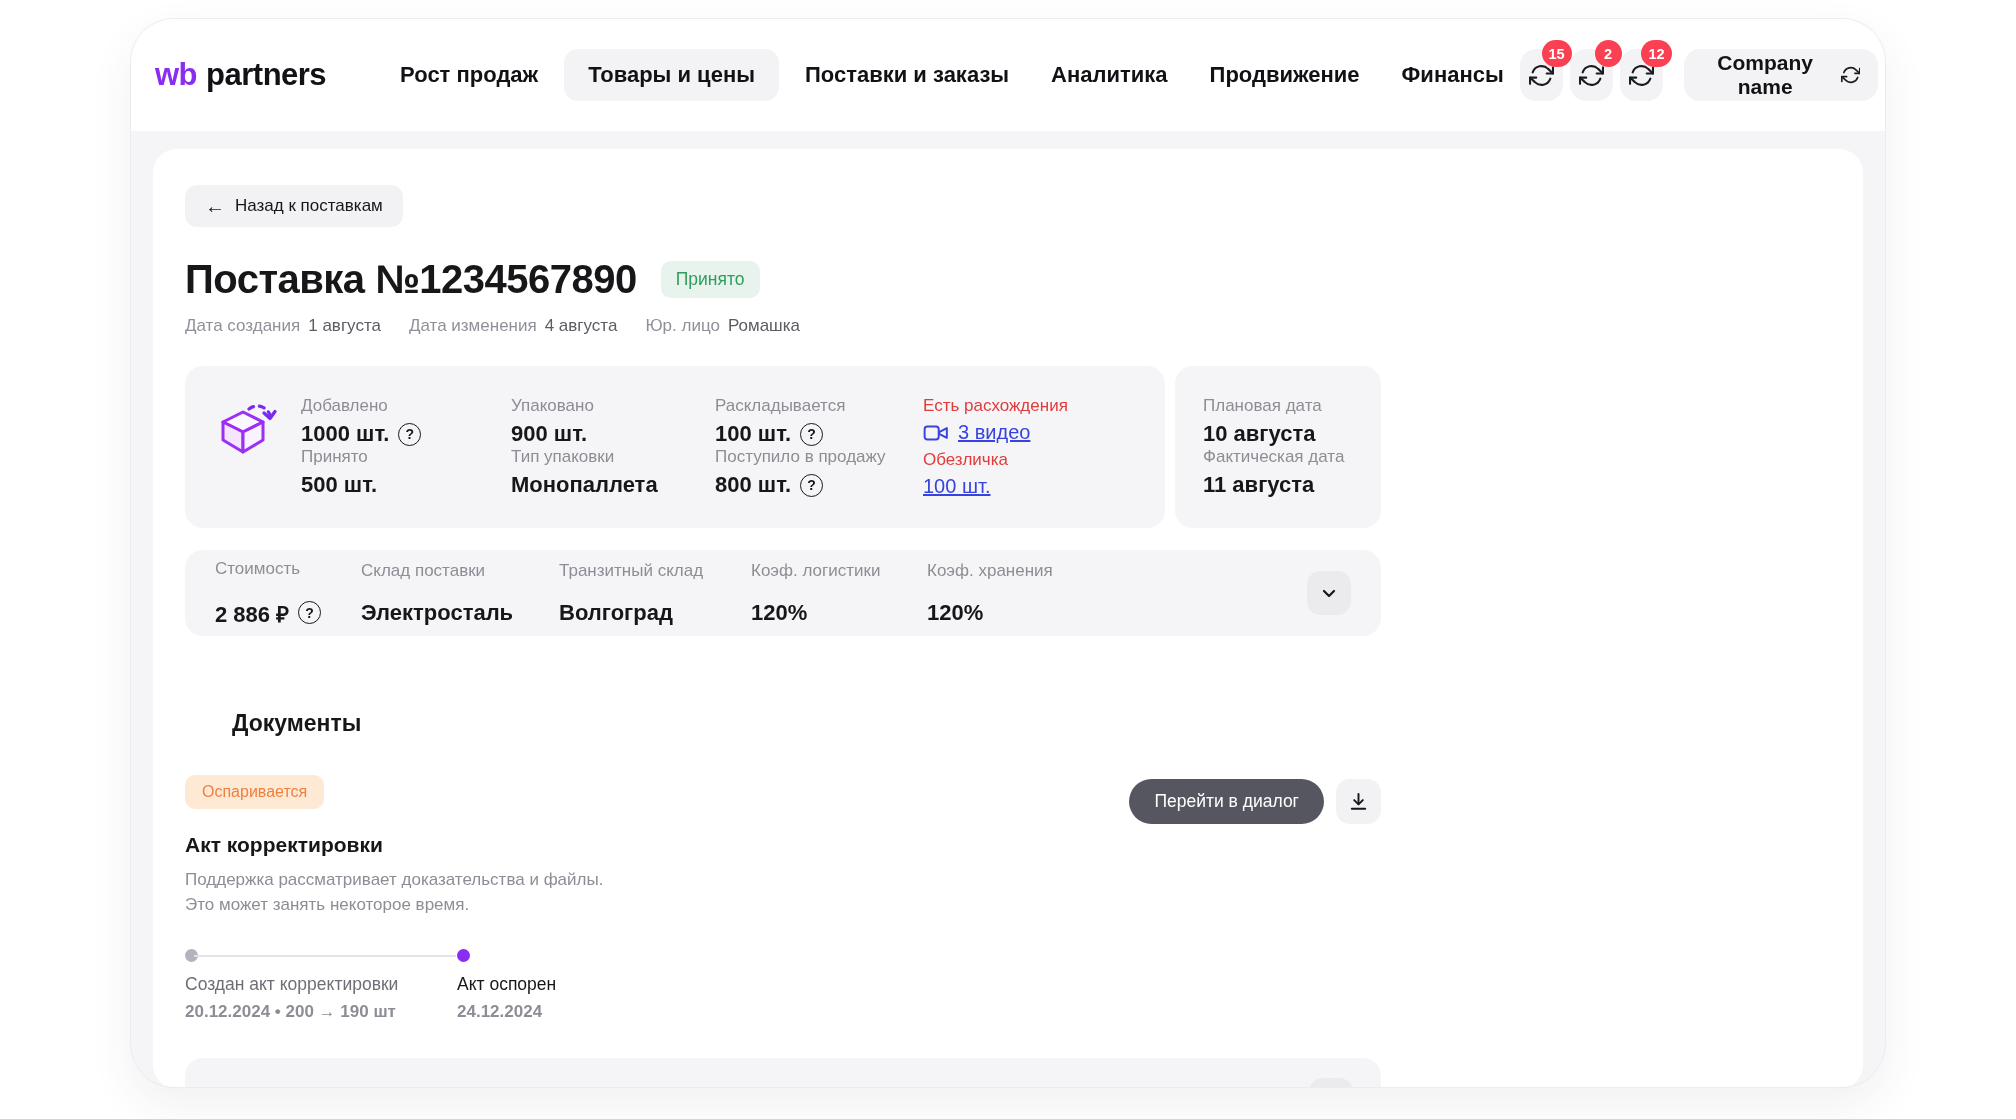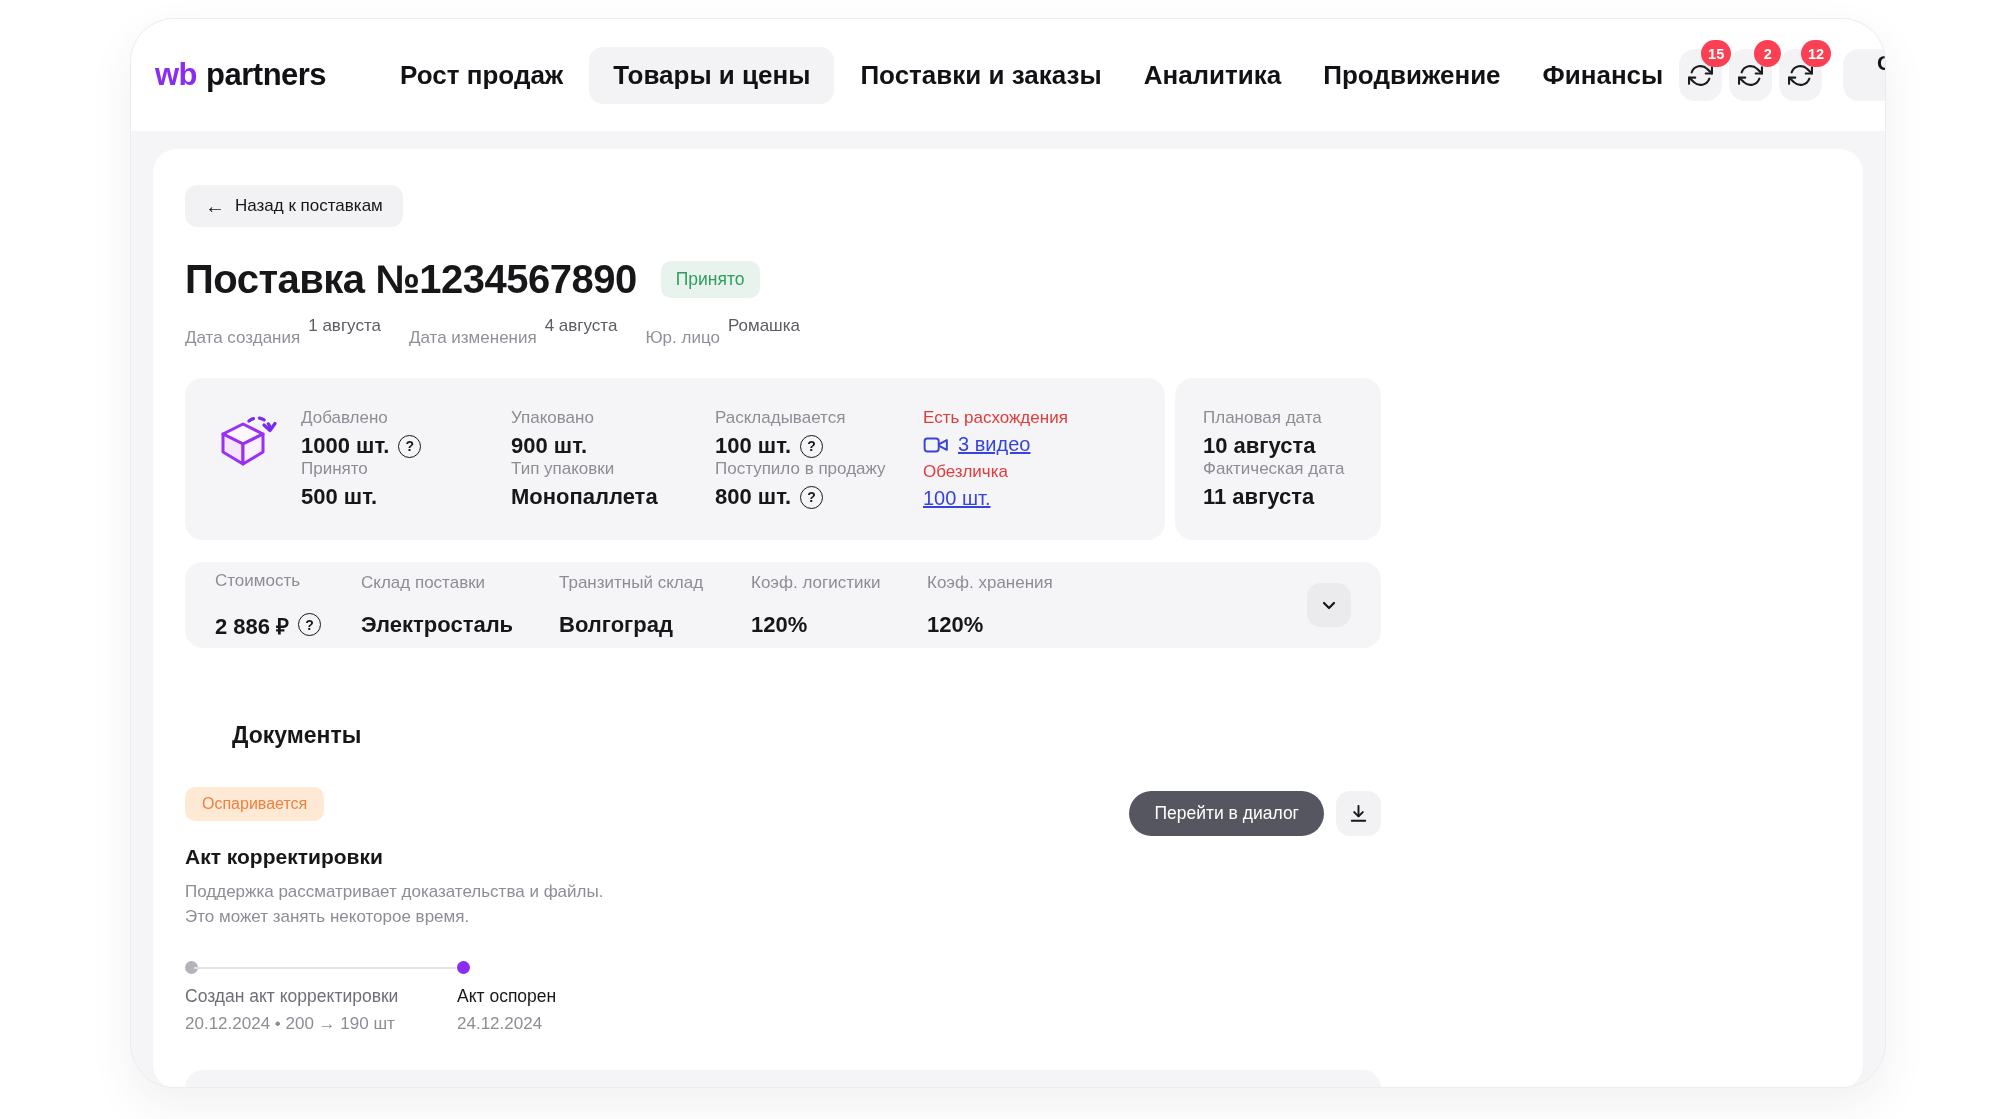--- a/index.html
+++ b/index.html
@@ -9,21 +9,21 @@
   .window { position:absolute; left:130px; top:18px; width:1756px; height:1070px;
     background:#f5f5f7; border:1px solid #ececf0; border-radius:44px;
     box-shadow:0 18px 45px rgba(60,60,80,.07); overflow:hidden; }
 
   
   .topbar { height:112px; background:#fff; display:flex; align-items:center; padding:0 26px 0 24px; }
   .logo { display:flex; align-items:flex-start; gap:9px; font-weight:800; font-size:31px; letter-spacing:-.5px; cursor:pointer; }
   .logo-wb { color:#8a2cf2; }
   .logo-partners { color:#121216; }
   .nav { display:flex; align-items:center; margin-left:58px; gap:10px; }
-  .nav-item { font-size:26px; font-weight:600; color:#121216; padding:13px 16px; border-radius:14px; cursor:pointer; white-space:nowrap; }
+  .nav-item { font-size:22px; font-weight:600; color:#121216; padding:13px 16px; border-radius:14px; cursor:pointer; white-space:nowrap; }
   .nav-item.active { background:#f3f3f5; padding:13px 24px; }
   .topbar-right { margin-left:auto; display:flex; align-items:center; gap:7px; }
   .iconbtn { position:relative; width:52px; height:52px; border:none; background:#f3f3f5; border-radius:16px;
     display:flex; align-items:center; justify-content:center; cursor:pointer; }
   .iconbtn svg, .company svg { display:block; }
   .nbadge { position:absolute; top:-9px; right:-9px; min-width:27px; height:27px; padding:0 7px;
     background:#fb4053; color:#fff; font-size:14.5px; font-weight:700; border-radius:14px;
     display:flex; align-items:center; justify-content:center; }
   .company { margin-left:14px; height:52px; border:none; background:#f3f3f5; border-radius:16px;
     display:flex; align-items:center; gap:12px; padding:0 18px; font-size:21px; font-weight:600;
@@ -39,21 +39,21 @@
     color:#17171a; cursor:pointer; }
   .back-arrow { font-size:20px; line-height:1; }
 
   .title-row { margin-top:30px; display:flex; align-items:center; gap:24px; }
   .title-row h1 { font-size:40px; font-weight:700; letter-spacing:-.5px; }
   .status { background:#e7f3ec; color:#2f9e5d; font-size:17.5px; font-weight:500;
     padding:8px 15px; border-radius:10px; }
 
   .meta { margin-top:14px; display:flex; gap:28px; font-size:17px; }
   .meta .m { display:flex; gap:8px; }
-  .meta .lbl { color:#90909a;margin-top:12px; }
+  .meta .lbl { color:#90909a; }
   .meta .val { color:#5c5c64; }
 
   
   .cards-row { margin-top:30px; display:flex; gap:10px; }
   .card { background:#f5f5f7; border-radius:18px; }
   .summary-card { width:980px; height:162px; display:flex; padding:30px 28px; }
   .cube-wrap { width:88px; padding-top:6px; }
   .sum-col { display:flex; flex-direction:column; justify-content:space-between; }
   .sum-col.c1 { width:210px; } .sum-col.c2 { width:204px; } .sum-col.c3 { width:208px; }
   .stat .lbl { font-size:17px; color:#8d8d96; margin-bottom:5px; }
@@ -84,21 +84,21 @@
   .timeline { margin-top:32px; }
   .tl-track { position:relative; height:13px; width:560px; }
   .tl-dot { position:absolute; top:0; width:13px; height:13px; border-radius:50%; }
   .tl-dot.gray { left:0; background:#b3b3bb; }
   .tl-dot.purple { left:272px; background:#8a2cf2; }
   .tl-line { position:absolute; left:9px; width:262px; top:5.5px; height:2px; background:#e2e2e7; }
   .tl-labels { margin-top:12px; display:flex; }
   .tl-col1 { width:272px; }
   .tl-t { font-size:17.5px; color:#6e6e77; }
   .tl-col2 .tl-t { color:#17171a; font-weight:500; }
-  .tl-s { margin-top:7px; font-size:17px; color:#8d8d96; }
+  .tl-s { margin-top:7px; font-size:17px; color:#8d8d96;font-weight:bold; }
   .doc-actions { display:flex; align-items:center; gap:12px; margin-top:4px; }
   .dialog-btn { height:45px; padding:0 25px; border:none; border-radius:23px; background:#565660;
     color:#fff; font-family:inherit; font-size:17.5px; cursor:pointer; }
   .dl-btn { width:45px; height:45px; border:none; border-radius:14px; background:#f2f2f4;
     display:flex; align-items:center; justify-content:center; cursor:pointer; }
 
   .doc-card { position:relative; margin-top:36px; width:1196px; height:120px; padding:26px 28px; }
   .doc-card .sqbtn { position:absolute; right:28px; top:20px; }
 </style>
 </head>

